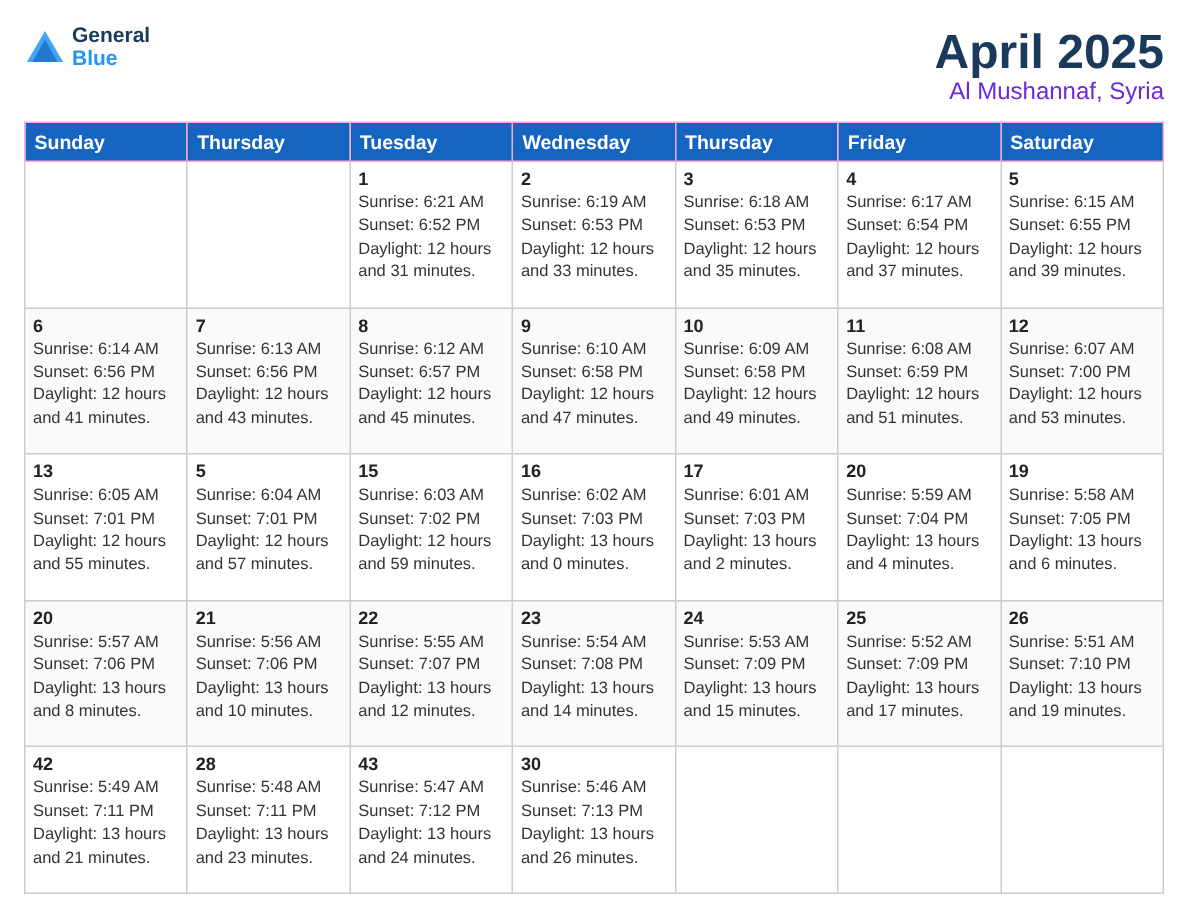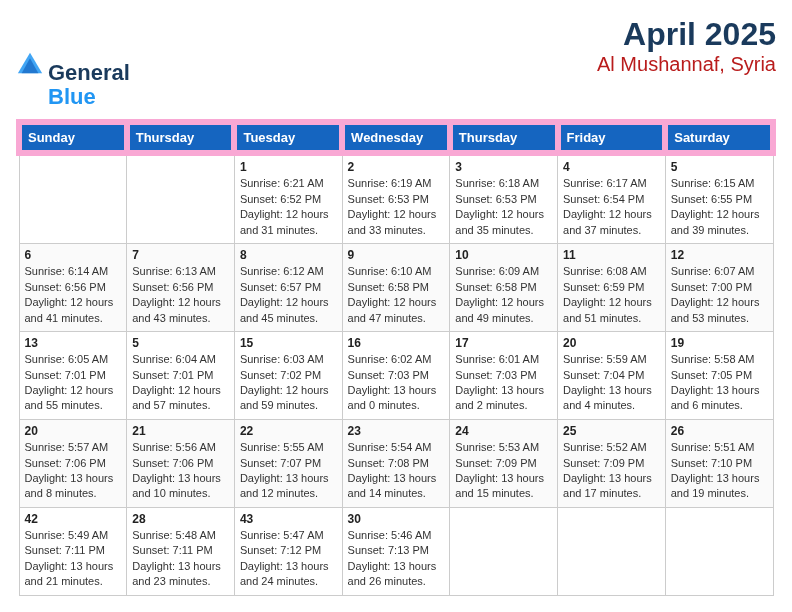--- a/index.html
+++ b/index.html
@@ -22,59 +22,58 @@
       justify-content: space-between;
       align-items: flex-start;
       margin-bottom: 10px;
     }
     .logo {
       display: flex;
       align-items: center;
       gap: 4px;
     }
     .logo-text {
-      font-size: 22px;
+      font-size: 14px;
       font-weight: bold;
       color: #1a3a5c;
       line-height: 1.1;
-      margin-top: 45px;
     }
     .logo-text span {
       color: #2196F3;
     }
     .logo-icon {
       width: 28px;
       height: 28px;
     }
     .title-block {
       text-align: right;
     }
     .main-title {
       font-size: 32px;
       font-weight: bold;
       color: #1a3a5c;
     }
     .subtitle {
-      font-size: 20px;
-      color: #b91c1c;
+      font-size: 16px;
+      color: #6d28d9;
     }
     .calendar {
       flex: 1;
       border: 1px solid #ccc;
       border-collapse: collapse;
       width: 100%;
       table-layout: fixed;
     }
     .calendar th {
       background-color: #1565C0;
       color: white;
       text-align: left;
       padding: 5px 6px;
       font-size: 13px;
-      border: 6px solid #f9a8d4;
+      border: 1px solid #f9a8d4;
     }
     .calendar td {
       border: 1px solid #ccc;
       vertical-align: top;
       padding: 4px 5px;
       font-size: 10px;
       color: #333;
       height: 80px;
     }
     .day-num {

